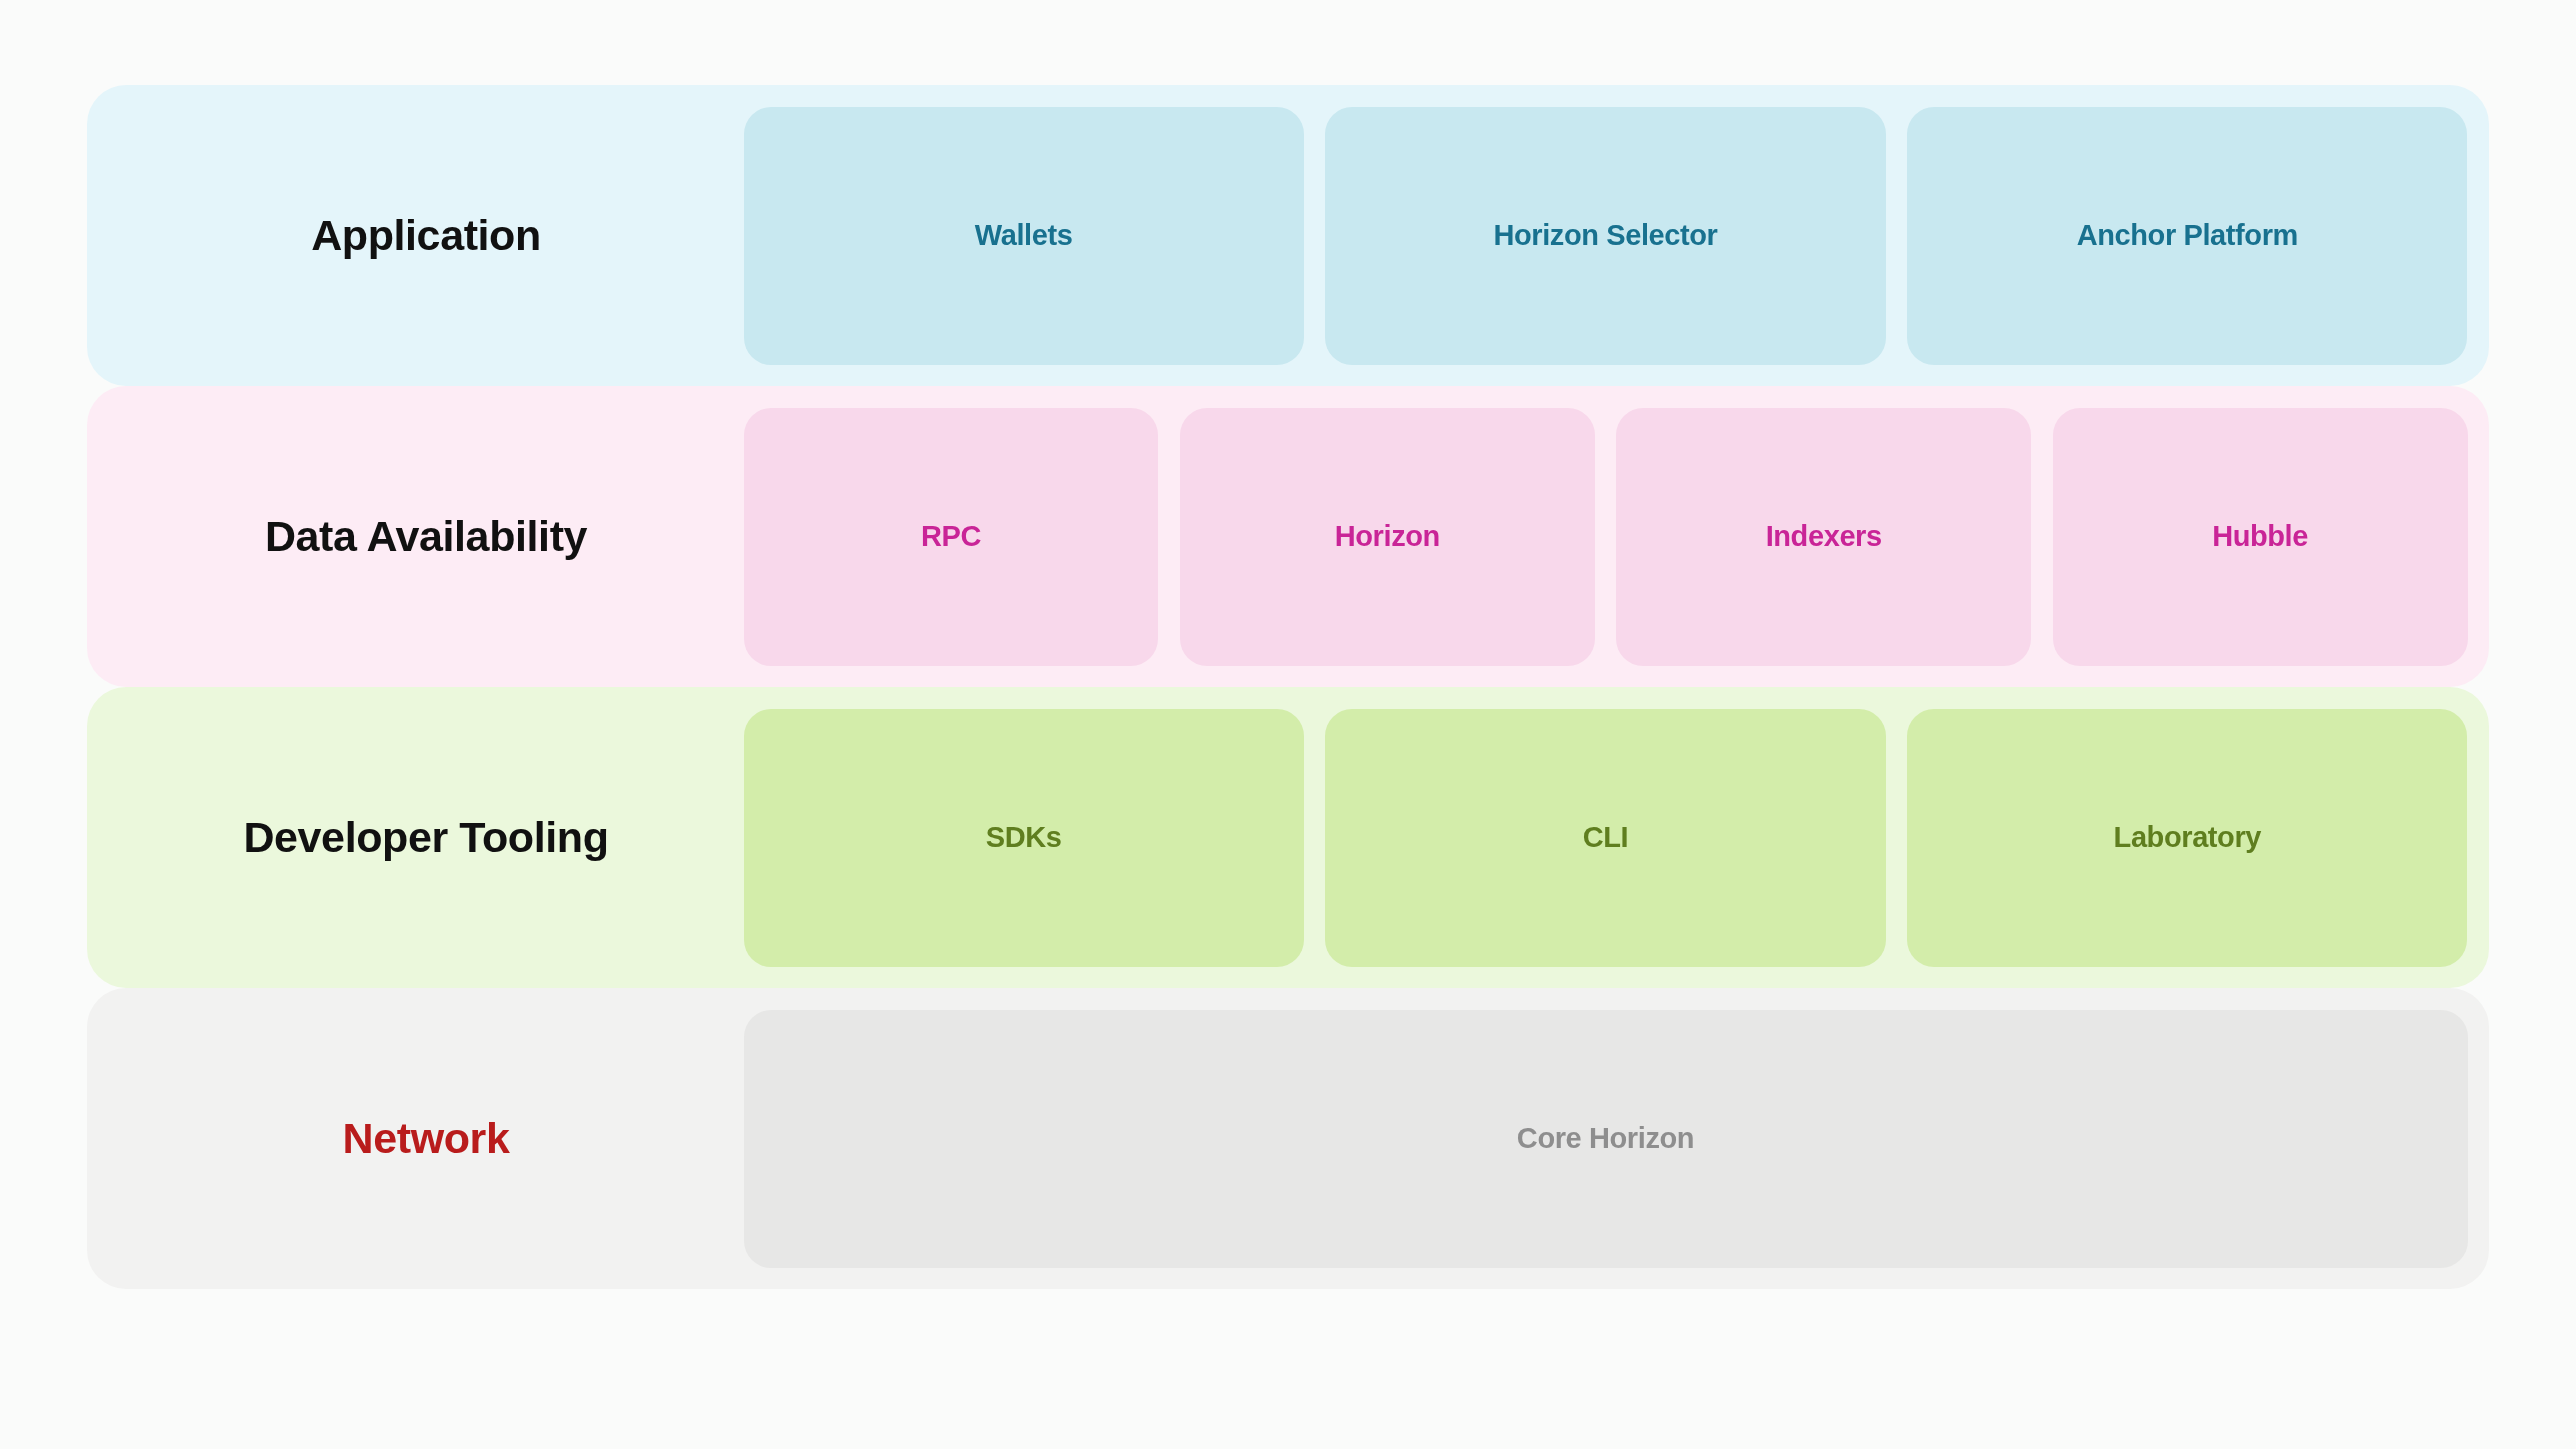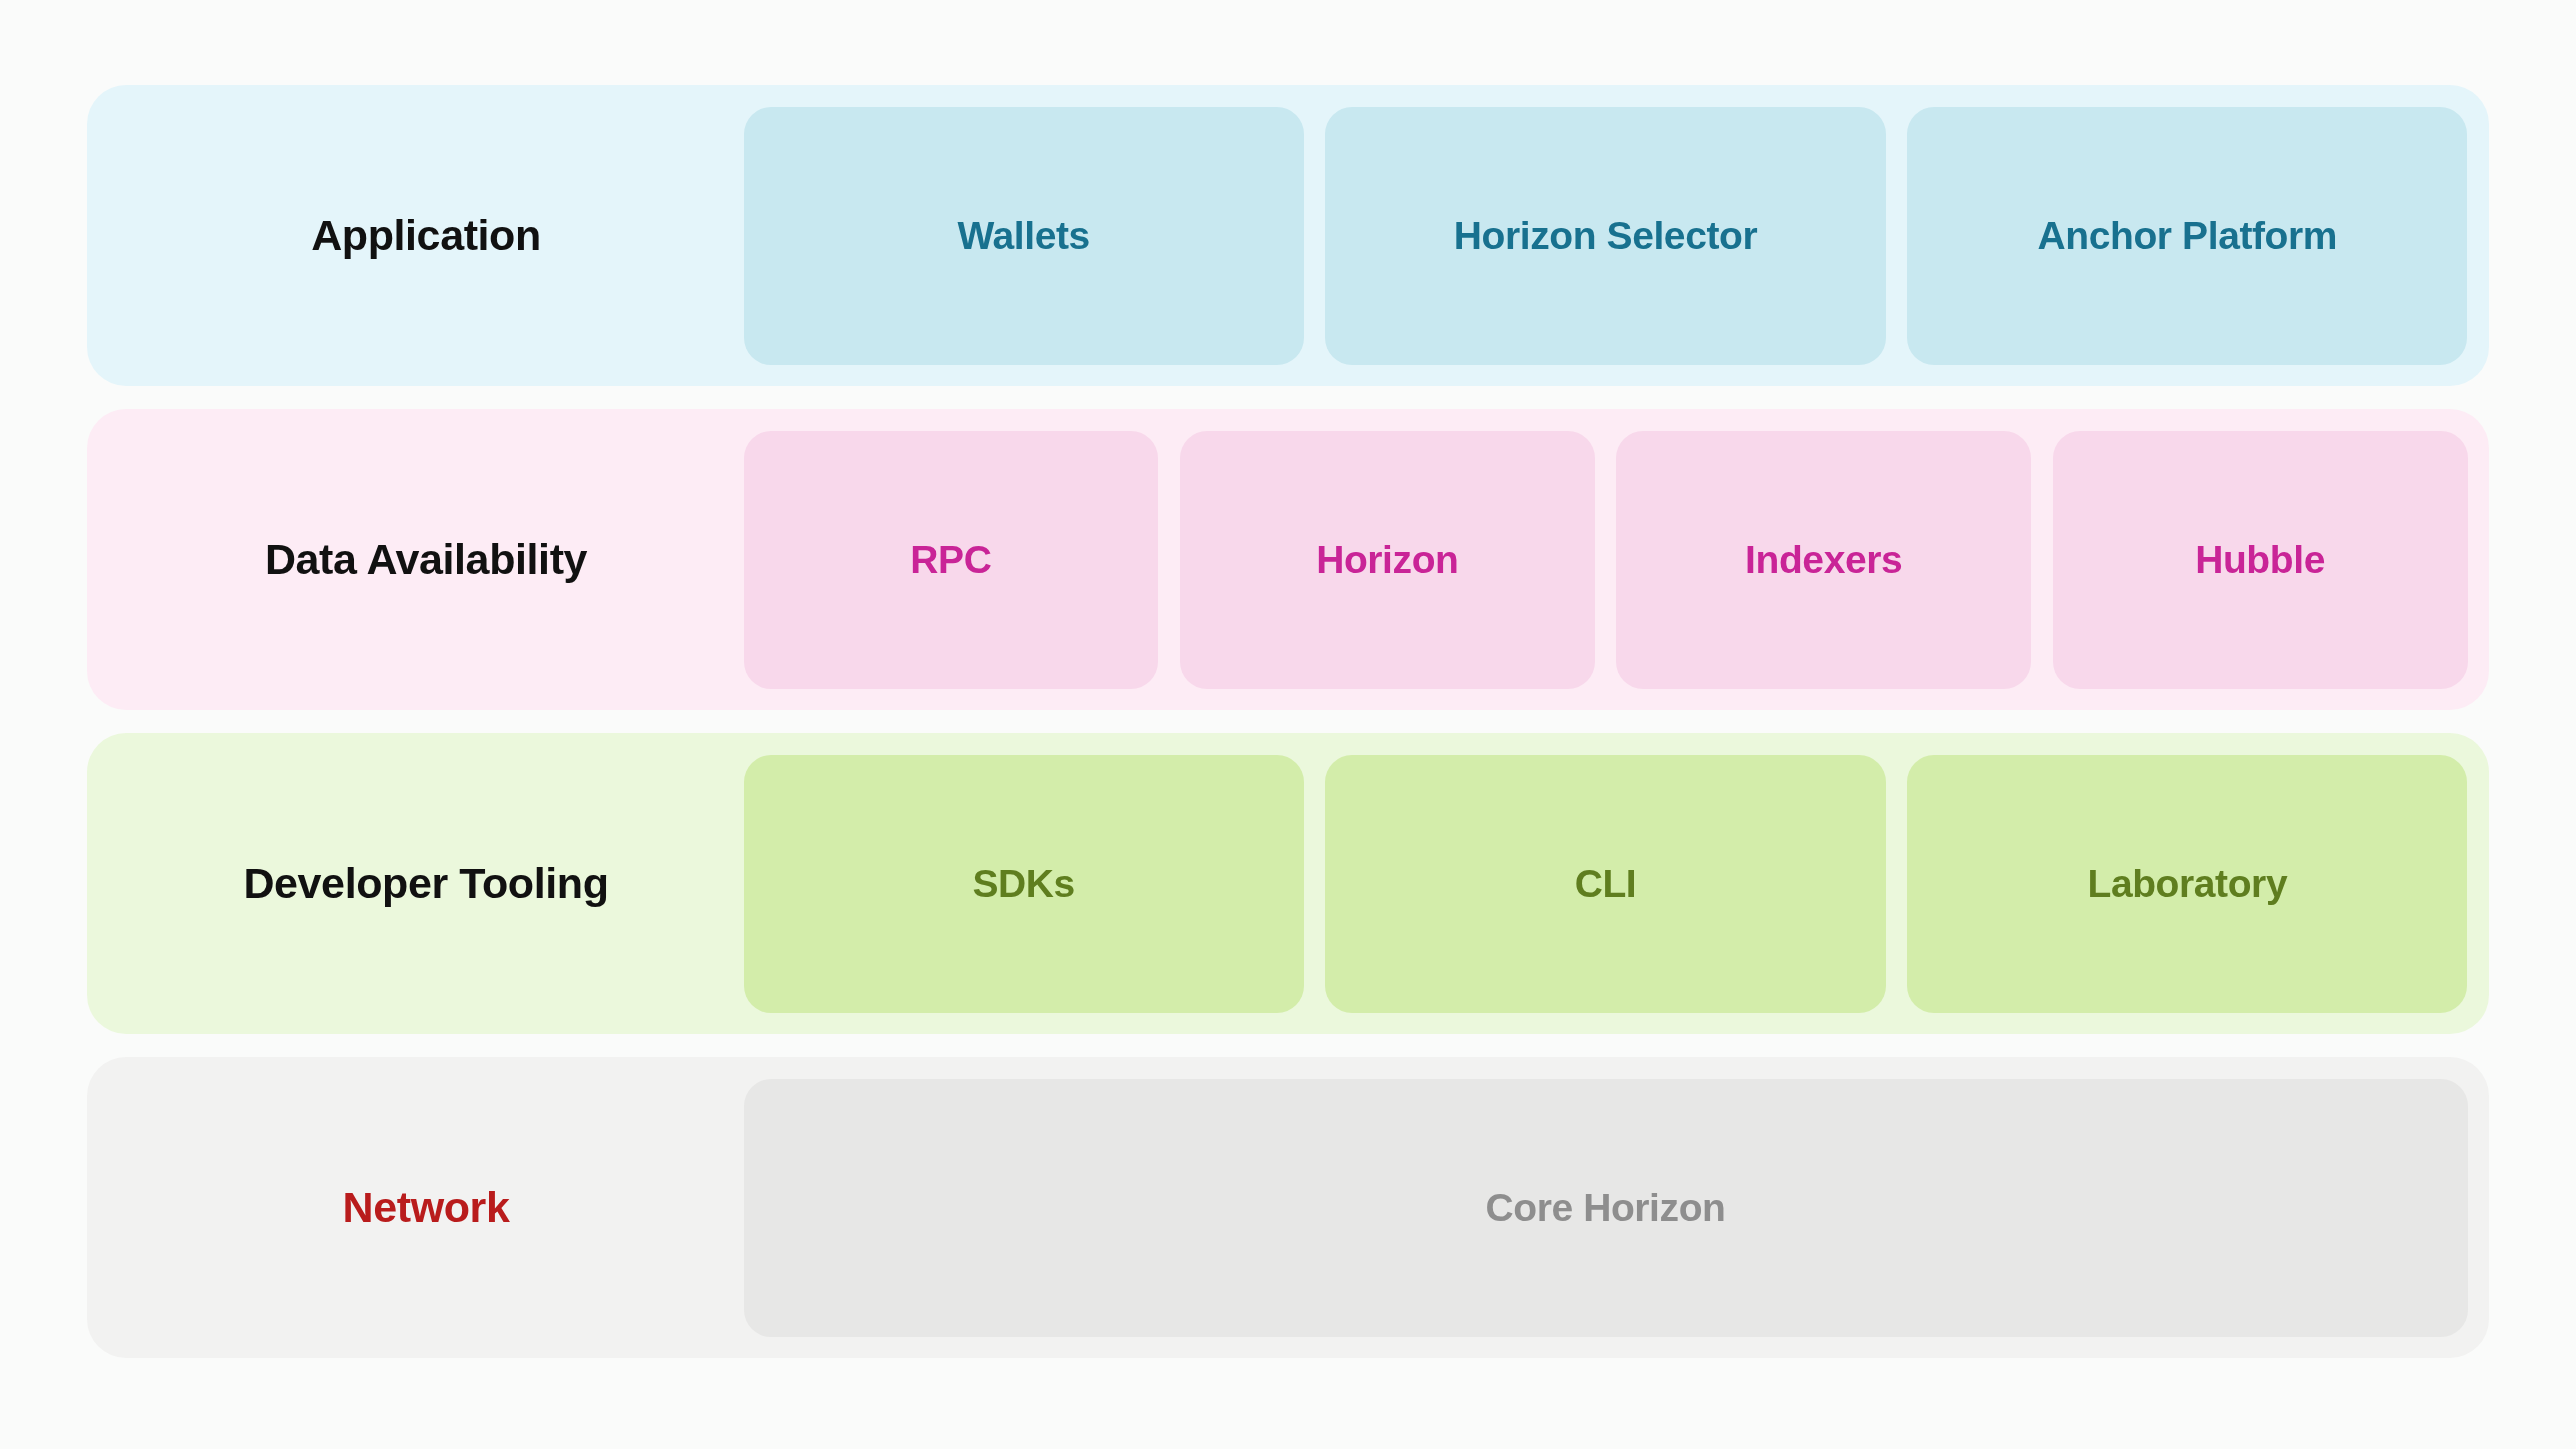--- a/index.html
+++ b/index.html
@@ -13,21 +13,20 @@
     font-family: "Liberation Sans", sans-serif;
     overflow: hidden;
   }
   .canvas {
     box-sizing: border-box;
     width: 2576px;
     height: 1449px;
     padding: 85px 87px 89px 87px;
     display: flex;
     flex-direction: column;
-    gap: 23px;
   }
   .layer-row {
     box-sizing: border-box;
     height: 301px;
     border-radius: 39px;
     padding: 21.5px;
     display: flex;
     align-items: stretch;
     background: var(--row-bg, #eee);
   }
@@ -46,21 +45,21 @@
     flex: 1 1 auto;
     display: flex;
     gap: 21.5px;
   }
   .product-box {
     flex: 1 1 0;
     border-radius: 27px;
     display: flex;
     align-items: center;
     justify-content: center;
-    font-size: 39px;
+    font-size: 29px;
     font-weight: 700;
     letter-spacing: -0.4px;
     background: var(--box-bg, #ddd);
     color: var(--box-text, #333);
     text-align: right;
   }
 </style>
 </head>
 <body style="background: rgb(250, 251, 250);">
 

